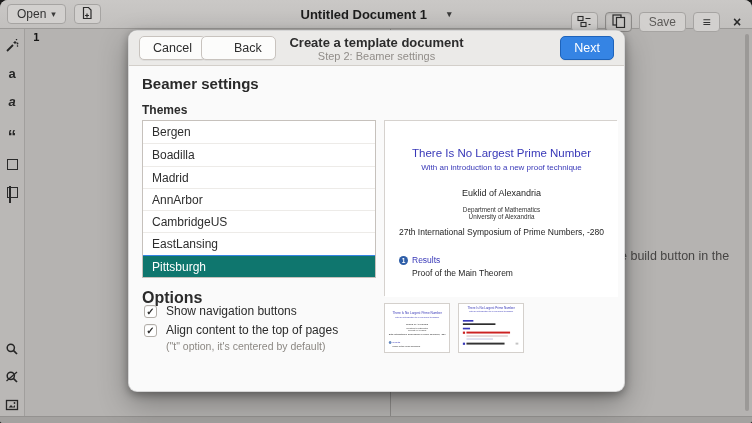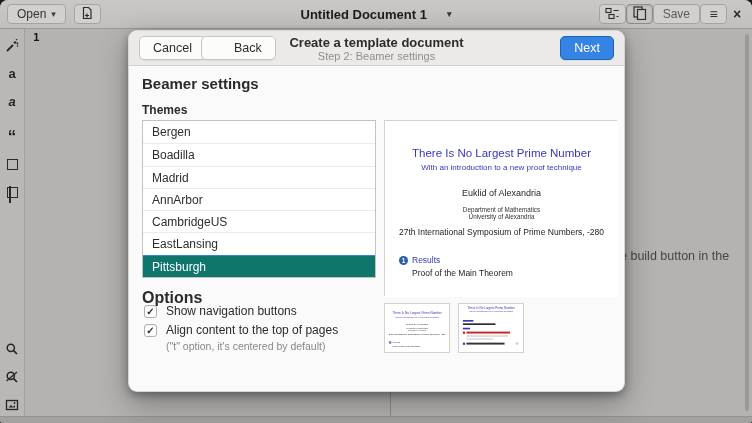--- a/index.html
+++ b/index.html
@@ -3,21 +3,21 @@
 <meta charset="utf-8">
 <style>
   html,body{margin:0;padding:0;background:#1b1b1b;}
   #window{position:relative;width:752px;height:423px;overflow:hidden;
     font-family:"Liberation Sans",sans-serif;background:#b5b3b1;
     border-radius:8px 8px 3px 3px;}
   
   .hb{position:absolute;left:0;right:0;top:0;height:28px;
     background:linear-gradient(#cac8c6,#c2c0be);border-bottom:1px solid #9c9a98;}
   .hb-left{position:absolute;left:7px;top:4px;display:flex;gap:8px;}
-  .hb-right{position:absolute;right:5px;top:4px;display:flex;align-items:center;}
+  .hb-right{position:absolute;right:5px;top:12px;display:flex;gap:7px;align-items:center;}
   .btn{height:20px;background:#d2d0ce;border:1px solid #a6a4a2;border-radius:4px;
     font-size:12px;color:#333;display:inline-flex;align-items:center;justify-content:center;
     padding:0 9px;gap:5px;box-sizing:border-box;}
   .icon-btn{width:27px;padding:0;}
   .icon-btn.active{background:#c6c4c2;border-color:#8d8b89;box-shadow:inset 0 1px 2px rgba(0,0,0,.12);}
   .flat-close{width:20px;height:20px;display:flex;align-items:center;justify-content:center;
     font-size:14px;font-weight:bold;color:#2b2b2b;}
   .hb-title{position:absolute;left:0;right:0;top:0;height:28px;display:flex;gap:20px;
     align-items:center;justify-content:center;font-weight:bold;font-size:13px;color:#1d1d1d;pointer-events:none;}
   .caret{font-size:9px;color:#3a3a3a;}

